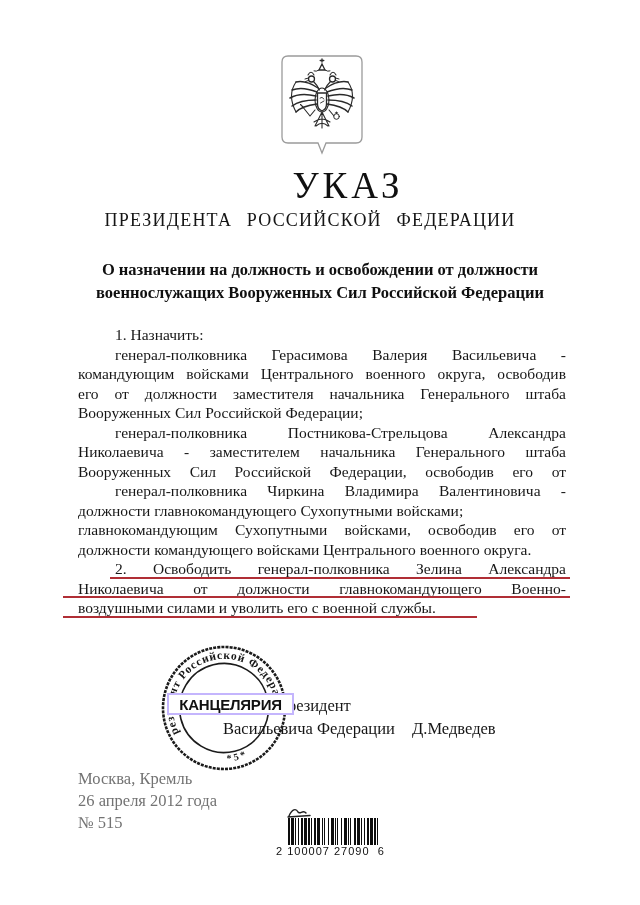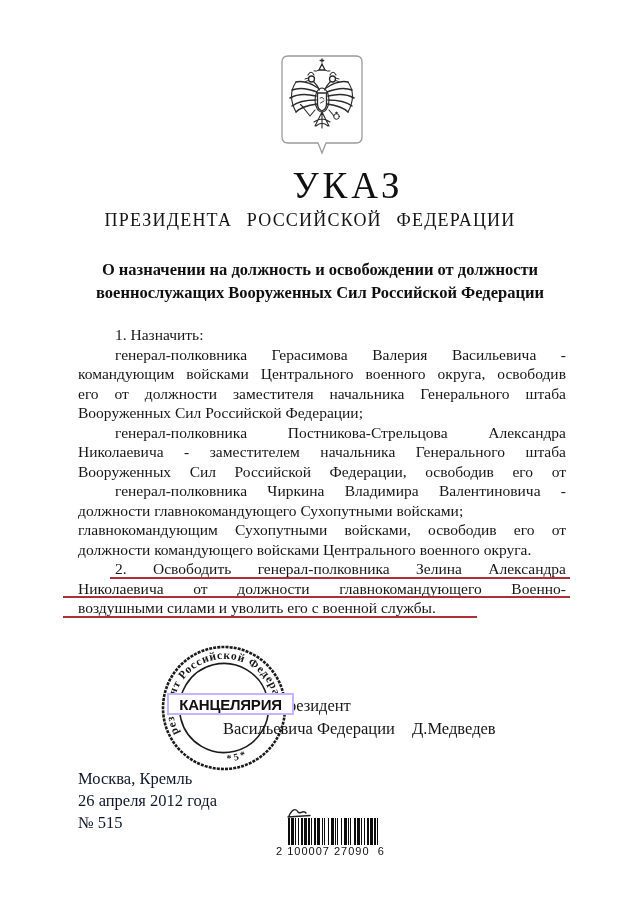--- a/index.html
+++ b/index.html
@@ -31,21 +31,21 @@
   .sig{font-size:16.5px;color:#151515;}
   #sig1{left:276px;top:696px;}
   #sig2{left:223px;top:719px;}
   #sig-name{left:412px;top:719px;}
   #stamp-svg{left:158px;top:642px;width:132px;height:132px;}
   #stamp-box{left:167px;top:693px;width:127px;height:22px;background:#fff;
     border:2px solid #c4b5fd;display:flex;align-items:center;justify-content:center;
     font-family:"Liberation Sans","DejaVu Sans",sans-serif;font-weight:bold;
     font-size:15px;letter-spacing:-0.2px;color:#111;box-sizing:border-box;}
   
-  .foot{left:78px;font-size:16.5px;color:#0f172a;}
+  .foot{left:78px;font-size:16.5px;color:#737373;}
   #place{top:769px;}#date{top:791px;}#number{top:813px;}
   
   #scribble{left:286px;top:806px;width:28px;height:13px;}
   #bars{left:288px;top:818px;width:92px;height:27px;
     background:repeating-linear-gradient(90deg,
       #0d0d0d 0 1.6px,#fff 1.6px 3.1px,
       #0d0d0d 3.1px 6px,#fff 6px 7.2px,
       #0d0d0d 7.2px 8.4px,#fff 8.4px 9.6px,
       #0d0d0d 9.6px 10.6px,#fff 10.6px 13.2px);}
   #barcode-digits{left:276px;top:845px;width:108px;text-align:center;

